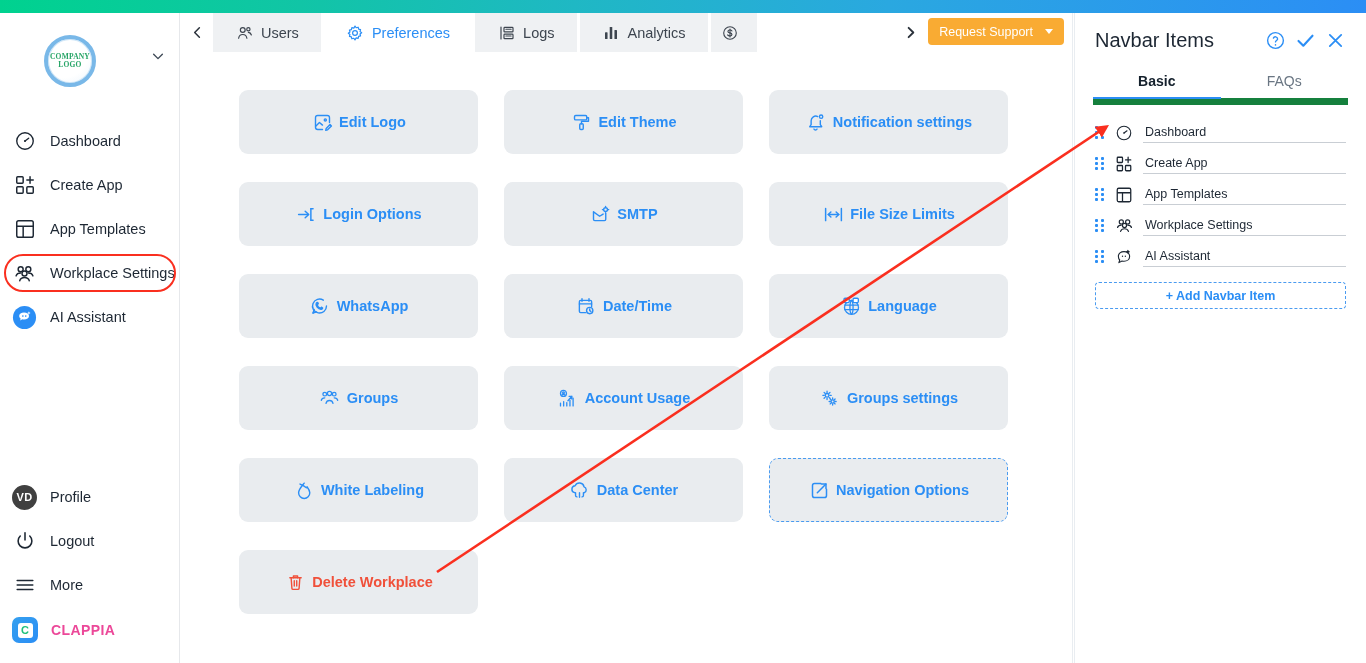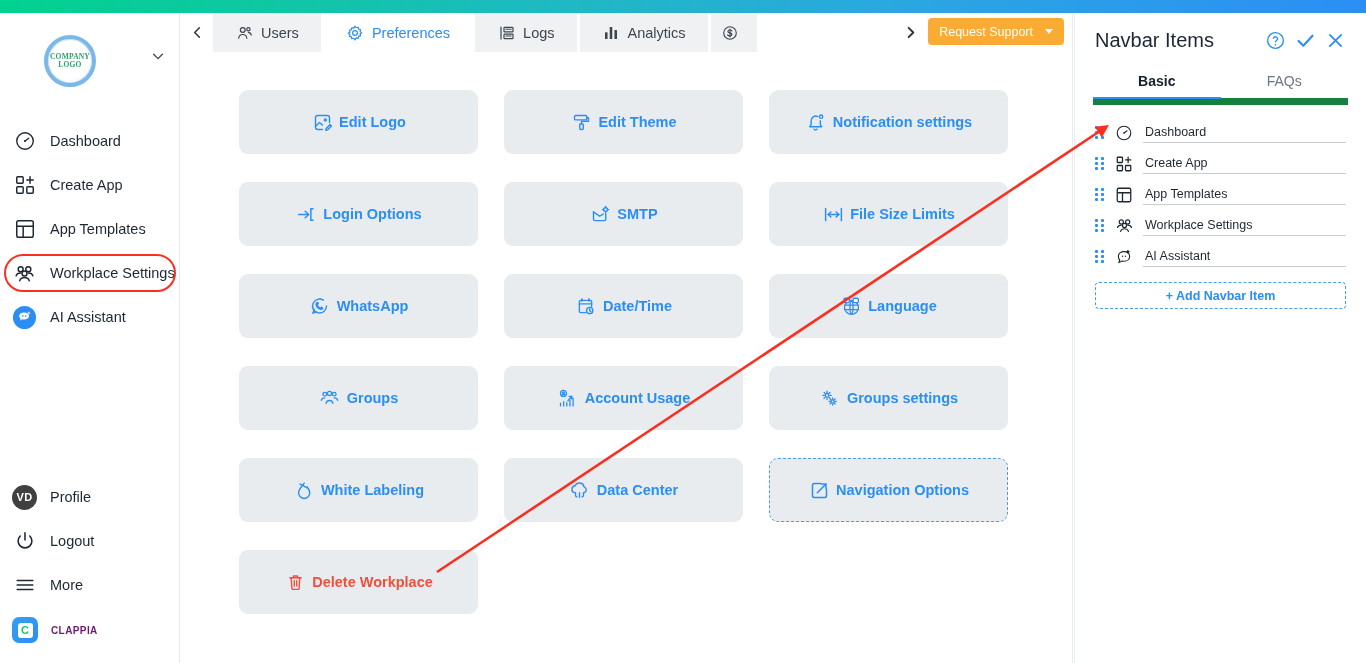--- a/index.html
+++ b/index.html
@@ -64,21 +64,21 @@
     width: 26px; height: 26px; border-radius: 7px;
     background: linear-gradient(135deg, #35a0ef, #2b8ef5);
     display: flex; align-items: center; justify-content: center;
     position: relative; overflow: hidden;
   }
   .brand-mark .inner {
     width: 15px; height: 15px; background: #fff; border-radius: 3px;
     display: flex; align-items: center; justify-content: center;
     font-size: 11px; font-weight: 700; color: #1fc07a; font-family: "Liberation Sans", sans-serif;
   }
-  .brand-name { font-size: 10px; font-weight: 700; color: #701a75; letter-spacing: .4px; }
+  .brand-name { font-size: 14px; font-weight: 700; color: #ec4899; letter-spacing: .4px; }
 
   
   .main {
     position: absolute; left: 181px; top: 13px; width: 892px; height: 650px;
     background: #ffffff; border-right: 1px solid #e9edf1;
   }
   .tabbar {
     position: relative; height: 39px; background: #ffffff;
     display: flex; align-items: stretch; overflow: hidden;
   }

